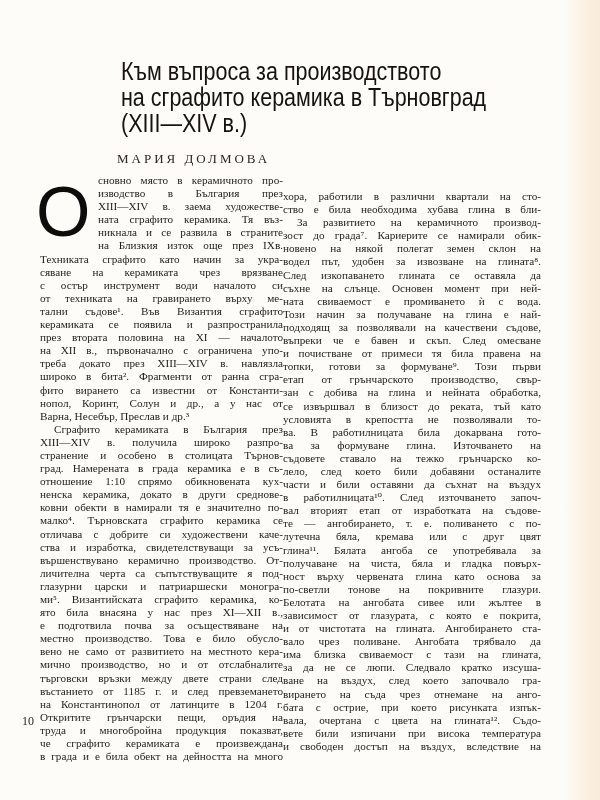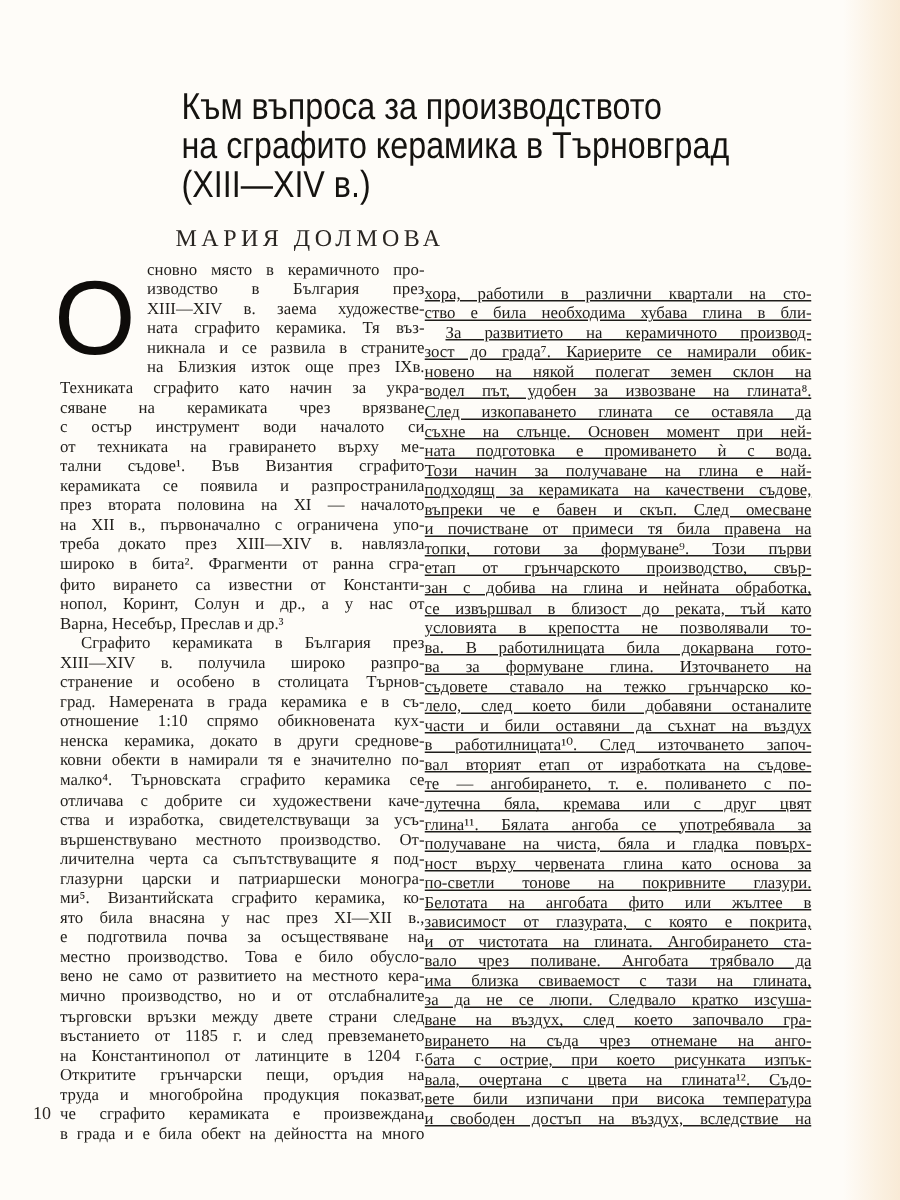--- a/index.html
+++ b/index.html
@@ -18,39 +18,39 @@
     position: absolute; left: 121px; top: 58px; width: 440px;
     font-size: 25px; line-height: 26px; color: #151310;
     font-family: "Liberation Sans", "DejaVu Sans", sans-serif;
     font-stretch: condensed;
     transform: scaleX(0.86); transform-origin: left top;
     white-space: nowrap;
   }
   .title div { margin: 0; }
   .author {
     position: absolute; left: 117px; top: 151px;
-    font-size: 16px; letter-spacing: 3px; color: #2a2622; font-family: Liberation Serif, serif;
+    font-size: 13px; letter-spacing: 3px; color: #2a2622; font-family: Liberation Serif, serif;
   }
   .col {
     position: absolute; font-size: 11.2px; line-height: 13.1px;
     text-align: justify; color: #1f1d1a;
   }
   .col .ln { display: block; white-space: nowrap; text-align-last: justify; text-align: justify; height: 13.1px; overflow: hidden; }
   .col .ln.last { text-align-last: left; }
   .col .ln.indent { text-indent: 14px; }
   .left-col { left: 40px; top: 174px; width: 243px; }
-  .right-col { left: 283px; top: 190px; width: 258px; text-decoration: underline; }
+  .right-col { left: 283px; top: 190px; width: 258px; }
   .dropcap {
     position: absolute; left: 36px; top: 183px; width: 50px; height: 58px;
     font-size: 70px; line-height: 58px; color: #0e0c0a;
     font-family: "Liberation Sans", "DejaVu Sans", sans-serif; font-weight: normal;
   }
   .left-col .ln.dc { padding-left: 58px; }
   .page-number {
-    position: absolute; left: 22px; top: 735px; font-size: 12px; color: #2a2622;
+    position: absolute; left: 22px; top: 714px; font-size: 12px; color: #2a2622;
   }
 </style>
 </head>
 <body>
 
 <div class="page-edge"></div>
 
 <div class="title">
   <div>Към въпроса за производството</div>
   <div>на сграфито керамика в Търновград</div>
@@ -84,21 +84,21 @@
     <span class="ln indent">Сграфито керамиката в България през</span>
     <span class="ln">XIII—XIV в. получила широко разпро-</span>
     <span class="ln">странение и особено в столицата Търнов-</span>
     <span class="ln">град. Намерената в града керамика е в съ-</span>
     <span class="ln">отношение 1:10 спрямо обикновената кух-</span>
     <span class="ln">ненска керамика, докато в други среднове-</span>
     <span class="ln">ковни обекти в намирали тя е значително по-</span>
     <span class="ln">малко⁴. Търновската сграфито керамика се</span>
     <span class="ln">отличава с добрите си художествени каче-</span>
     <span class="ln">ства и изработка, свидетелствуващи за усъ-</span>
-    <span class="ln">вършенствувано местното производство. От-</span>
+    <span class="ln">вършенствувано керамично производство. От-</span>
     <span class="ln">личителна черта са съпътствуващите я под-</span>
     <span class="ln">глазурни царски и патриаршески моногра-</span>
     <span class="ln">ми⁵. Византийската сграфито керамика, ко-</span>
     <span class="ln">ято била внасяна у нас през XI—XII в.,</span>
     <span class="ln">е подготвила почва за осъществяване на</span>
     <span class="ln">местно производство. Това е било обусло-</span>
     <span class="ln">вено не само от развитието на местното кера-</span>
     <span class="ln">мично производство, но и от отслабналите</span>
     <span class="ln">търговски връзки между двете страни след</span>
     <span class="ln">въстанието от 1185 г. и след превземането</span>
@@ -110,44 +110,44 @@
   </div>
 <div class="col right-col" id="rightcol">
     <span class="ln">хора, работили в различни квартали на сто-</span>
     <span class="ln">ство е била необходима хубава глина в бли-</span>
     <span class="ln indent">За развитието на керамичното производ-</span>
     <span class="ln">зост до града⁷. Кариерите се намирали обик-</span>
     <span class="ln">новено на някой полегат земен склон на</span>
     <span class="ln">водел път, удобен за извозване на глината⁸.</span>
     <span class="ln">След изкопаването глината се оставяла да</span>
     <span class="ln">съхне на слънце. Основен момент при ней-</span>
-    <span class="ln">ната подготовка е промиването ѝ с вода.</span>
+    <span class="ln">ната свиваемост е промиването ѝ с вода.</span>
     <span class="ln">Този начин за получаване на глина е най-</span>
-    <span class="ln">подходящ за керамиката на качествени съдове,</span>
+    <span class="ln">подходящ за позволявали на качествени съдове,</span>
     <span class="ln">въпреки че е бавен и скъп. След омесване</span>
     <span class="ln">и почистване от примеси тя била правена на</span>
     <span class="ln">топки, готови за формуване⁹. Този първи</span>
     <span class="ln">етап от грънчарското производство, свър-</span>
     <span class="ln">зан с добива на глина и нейната обработка,</span>
     <span class="ln">се извършвал в близост до реката, тъй като</span>
     <span class="ln">условията в крепостта не позволявали то-</span>
     <span class="ln">ва. В работилницата била докарвана гото-</span>
     <span class="ln">ва за формуване глина. Източването на</span>
     <span class="ln">съдовете ставало на тежко грънчарско ко-</span>
     <span class="ln">лело, след което били добавяни останалите</span>
     <span class="ln">части и били оставяни да съхнат на въздух</span>
     <span class="ln">в работилницата¹⁰. След източването започ-</span>
     <span class="ln">вал вторият етап от изработката на съдове-</span>
     <span class="ln">те — ангобирането, т. е. поливането с по-</span>
     <span class="ln">лутечна бяла, кремава или с друг цвят</span>
     <span class="ln">глина¹¹. Бялата ангоба се употребявала за</span>
     <span class="ln">получаване на чиста, бяла и гладка повърх-</span>
     <span class="ln">ност върху червената глина като основа за</span>
     <span class="ln">по-светли тонове на покривните глазури.</span>
-    <span class="ln">Белотата на ангобата фито или жълтее в</span>
+    <span class="ln">Белотата на ангобата сивее или жълтее в</span>
     <span class="ln">зависимост от глазурата, с която е покрита,</span>
     <span class="ln">и от чистотата на глината. Ангобирането ста-</span>
     <span class="ln">вало чрез поливане. Ангобата трябвало да</span>
     <span class="ln">има близка свиваемост с тази на глината,</span>
     <span class="ln">за да не се люпи. Следвало кратко изсушa-</span>
     <span class="ln">ване на въздух, след което започвало гра-</span>
     <span class="ln">вирането на съда чрез отнемане на анго-</span>
     <span class="ln">бата с острие, при което рисунката изпък-</span>
     <span class="ln">вала, очертана с цвета на глината¹². Съдо-</span>
     <span class="ln">вете били изпичани при висока температура</span>

